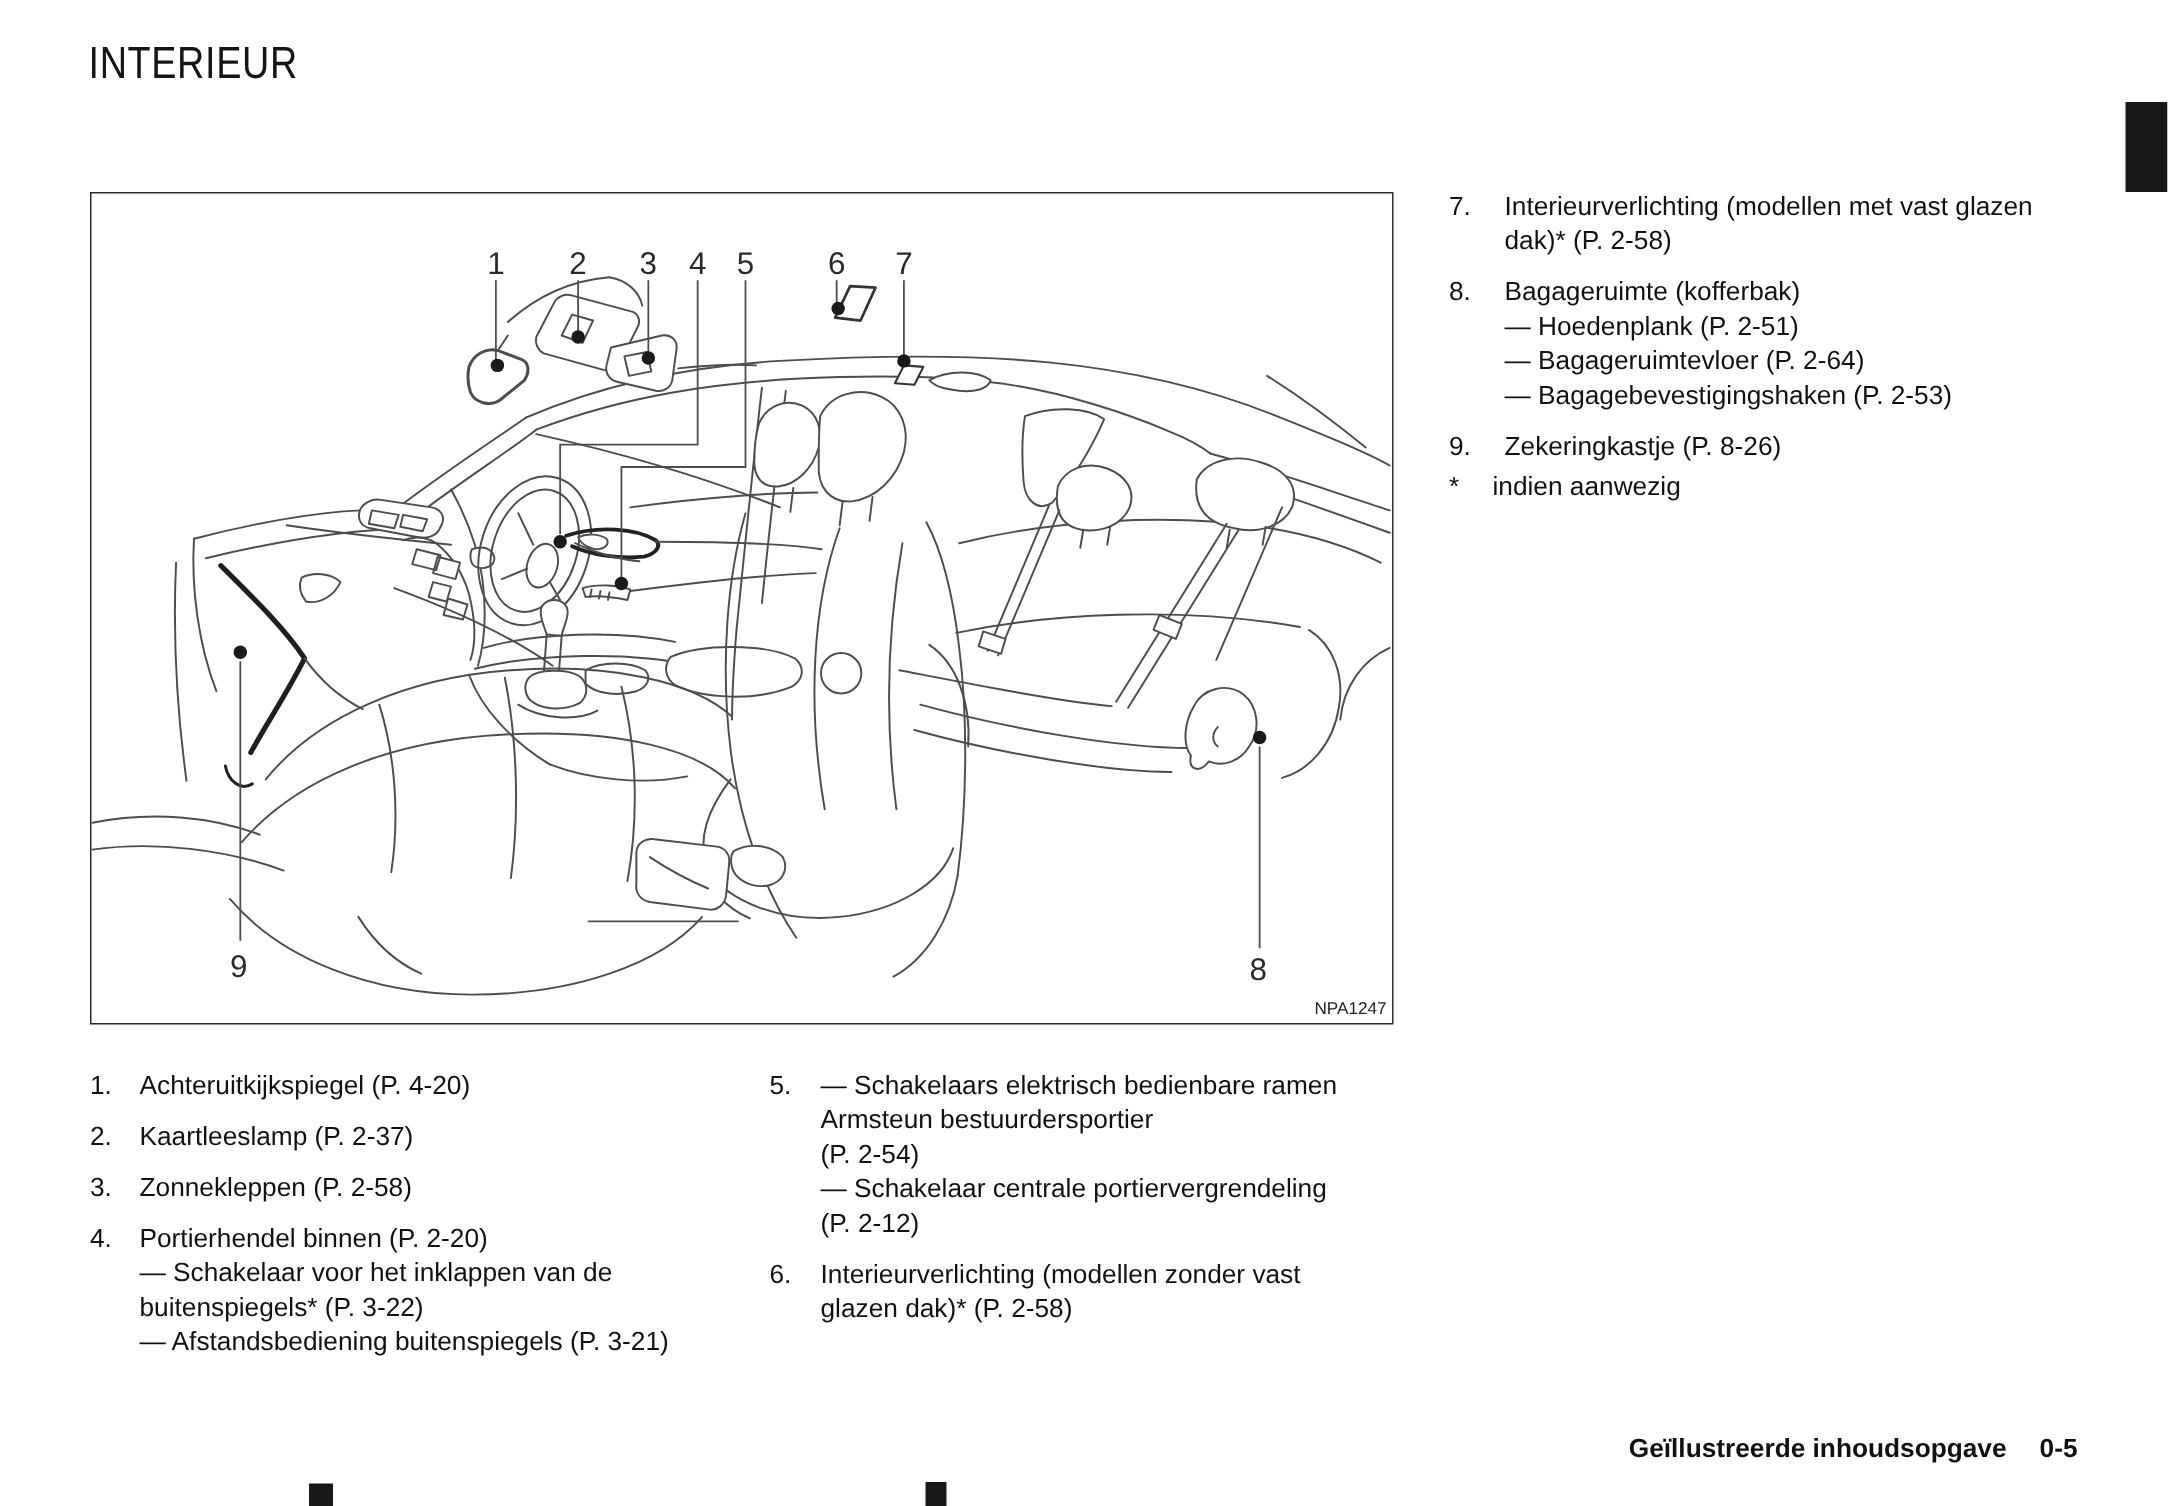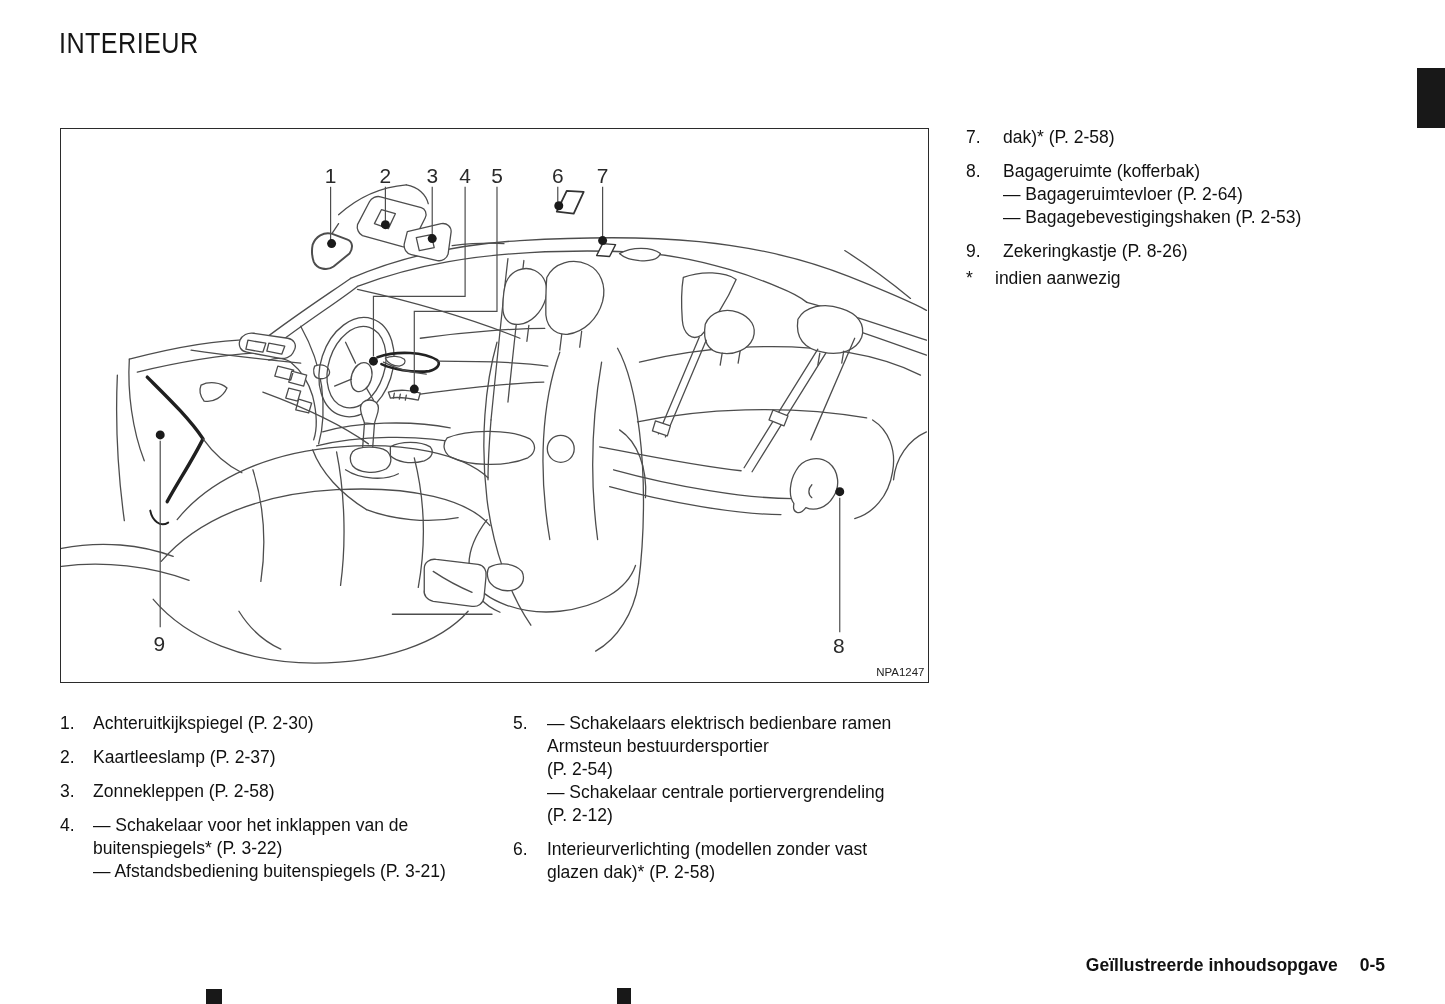--- a/index.html
+++ b/index.html
@@ -216,32 +216,33 @@
       <text x="158" y="652">9</text>
     </g>
 
     <text x="926" y="677" text-anchor="end" font-family="Liberation Sans, DejaVu Sans, sans-serif" font-size="11.5" fill="#222">NPA1247</text>
   </svg>
 </div>
 
 <div class="abs legend" id="legend-left">
   <div class="item">
     <span class="num">1.</span>
-    <div>Achteruitkijkspiegel (P. 2-30)</div>
+    <div>Achteruitkijkspiegel (P. 4-20)</div>
   </div>
   <div class="item">
     <span class="num">2.</span>
     <div>Kaartleeslamp (P. 2-37)</div>
   </div>
   <div class="item">
     <span class="num">3.</span>
     <div>Zonnekleppen (P. 2-58)</div>
   </div>
   <div class="item">
     <span class="num">4.</span>
+    <div>Portierhendel binnen (P. 2-20)</div>
     <div>— Schakelaar voor het inklappen van de</div>
     <div>buitenspiegels* (P. 3-22)</div>
     <div>— Afstandsbediening buitenspiegels (P. 3-21)</div>
   </div>
 </div>
 
 <div class="abs legend" id="legend-middle">
   <div class="item">
     <span class="num">5.</span>
     <div>— Schakelaars elektrisch bedienbare ramen</div>
@@ -253,25 +254,27 @@
   <div class="item">
     <span class="num">6.</span>
     <div>Interieurverlichting (modellen zonder vast</div>
     <div>glazen dak)* (P. 2-58)</div>
   </div>
 </div>
 
 <div class="abs legend" id="legend-right">
   <div class="item">
     <span class="num">7.</span>
+    <div>Interieurverlichting (modellen met vast glazen</div>
     <div>dak)* (P. 2-58)</div>
   </div>
   <div class="item">
     <span class="num">8.</span>
     <div>Bagageruimte (kofferbak)</div>
+    <div>— Hoedenplank (P. 2-51)</div>
     <div>— Bagageruimtevloer (P. 2-64)</div>
     <div>— Bagagebevestigingshaken (P. 2-53)</div>
   </div>
   <div class="item tight">
     <span class="num">9.</span>
     <div>Zekeringkastje (P. 8-26)</div>
   </div>
   <div class="item star">
     <span class="num">*</span>
     <div>indien aanwezig</div>

